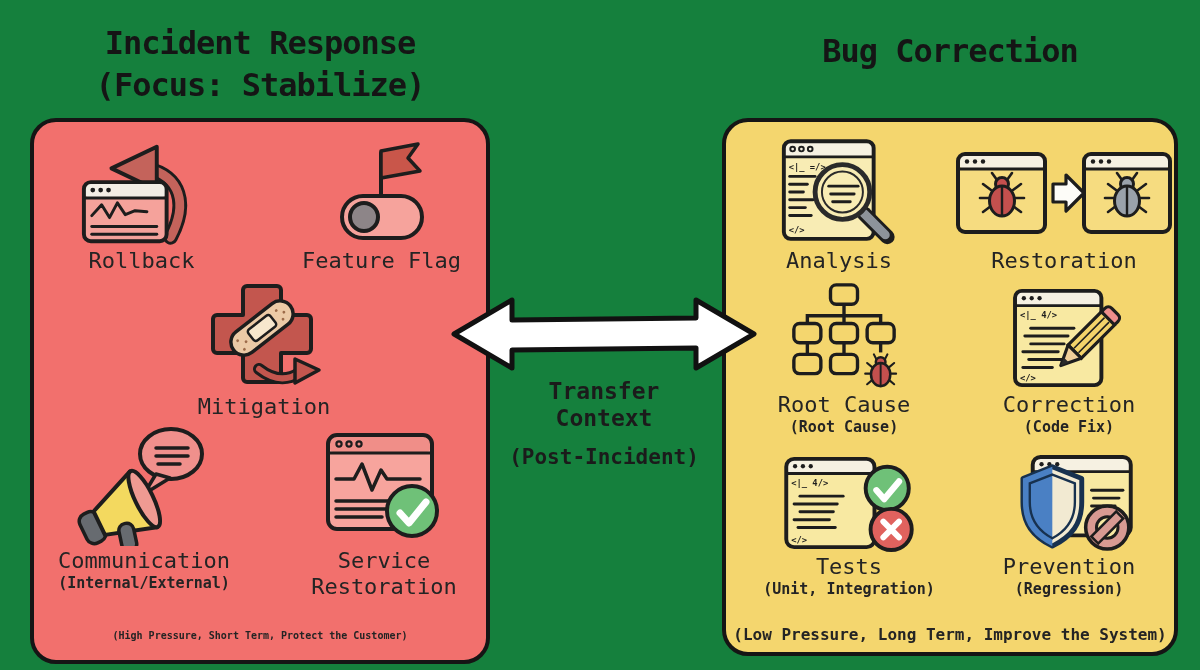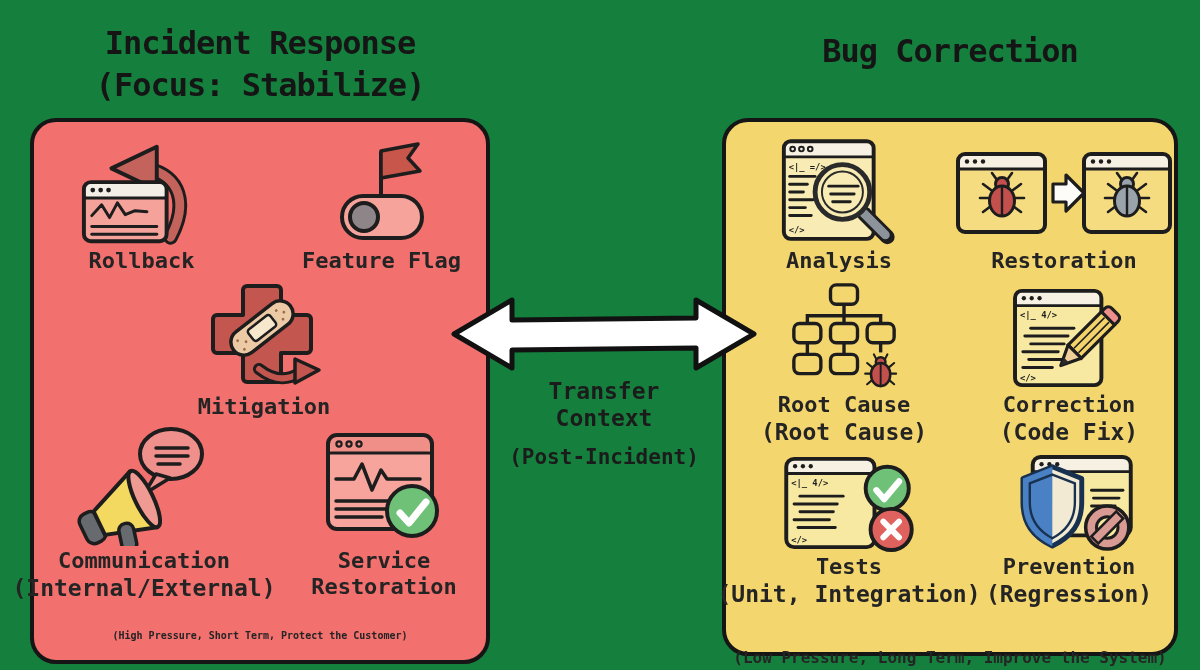--- a/index.html
+++ b/index.html
@@ -14,22 +14,22 @@
     font-size:32px;line-height:1.32;letter-spacing:-1px;color:#151515;
   }
   .panel{
     position:absolute;border:4px solid #151515;border-radius:26px;
     box-sizing:border-box;
   }
   .panel.red{background:#f2706d;}
   .panel.yellow{background:#f4d66e;}
   .cell{position:absolute;display:flex;flex-direction:column;align-items:center;}
   .icon-wrap{display:flex;align-items:center;justify-content:center;}
-  .label{font-weight:bold;font-size:22px;line-height:1.18;text-align:center;white-space:nowrap;color:#242424;}
-  .sub{font-weight:bold;font-size:23px;line-height:1.25;text-align:center;white-space:nowrap;color:#242424;}
+  .label{font-weight:normal;font-size:22px;line-height:1.18;text-align:center;white-space:nowrap;color:#242424;}
+  .sub{font-weight:bold;font-size:15px;line-height:1.25;text-align:center;white-space:nowrap;color:#242424;}
   .footnote{
     position:absolute;left:0;right:0;text-align:center;font-weight:bold;
     white-space:nowrap;color:#242424;
   }
   .footnote.left-f{font-size:10px;}
   .footnote.right-f{font-size:16px;}
   .center-text{
     position:absolute;left:452px;top:378px;width:304px;text-align:center;
     font-weight:bold;color:#1b1b1b;
   }
@@ -357,21 +357,21 @@
           <path d="M52,22 L75,31 V50 C75,68 67,79 52,87 C37,79 29,68 29,50 V31 Z" fill="none" stroke="#17314f" stroke-width="2.4"></path>
           <circle cx="108" cy="76" r="22" fill="#d89a92" stroke="#1d1d1d" stroke-width="3.6"></circle>
           <circle cx="108" cy="76" r="11" fill="#f8e9a2" stroke="#1d1d1d" stroke-width="3"></circle>
           <rect x="90" y="71" width="36" height="10" transform="rotate(-45 108 76)" fill="#d89a92" stroke="#1d1d1d" stroke-width="2.6"></rect>
         </svg>
       </div>
       <div class="label">Prevention</div>
       <div class="sub">(Regression)</div>
     </div>
 
-    <div class="footnote right-f" style="top:526px;">(Low Pressure, Long Term, Improve the System)</div>
+    <div class="footnote right-f" style="top:503px;">(Low Pressure, Long Term, Improve the System)</div>
   </div>
 
   <svg style="position:absolute;left:450px;top:290px;" width="308" height="88" viewBox="0 0 308 88">
     <polygon points="4,44 62,10 62,30 246,28 246,10 304,44 246,78 246,58 62,60 62,78" fill="#ffffff" stroke="#111111" stroke-width="5" stroke-linejoin="round"></polygon>
   </svg>
 
   <div class="center-text">
     <div class="l1">Transfer</div>
     <div class="l1">Context</div>
     <div class="l3">(Post-Incident)</div>

